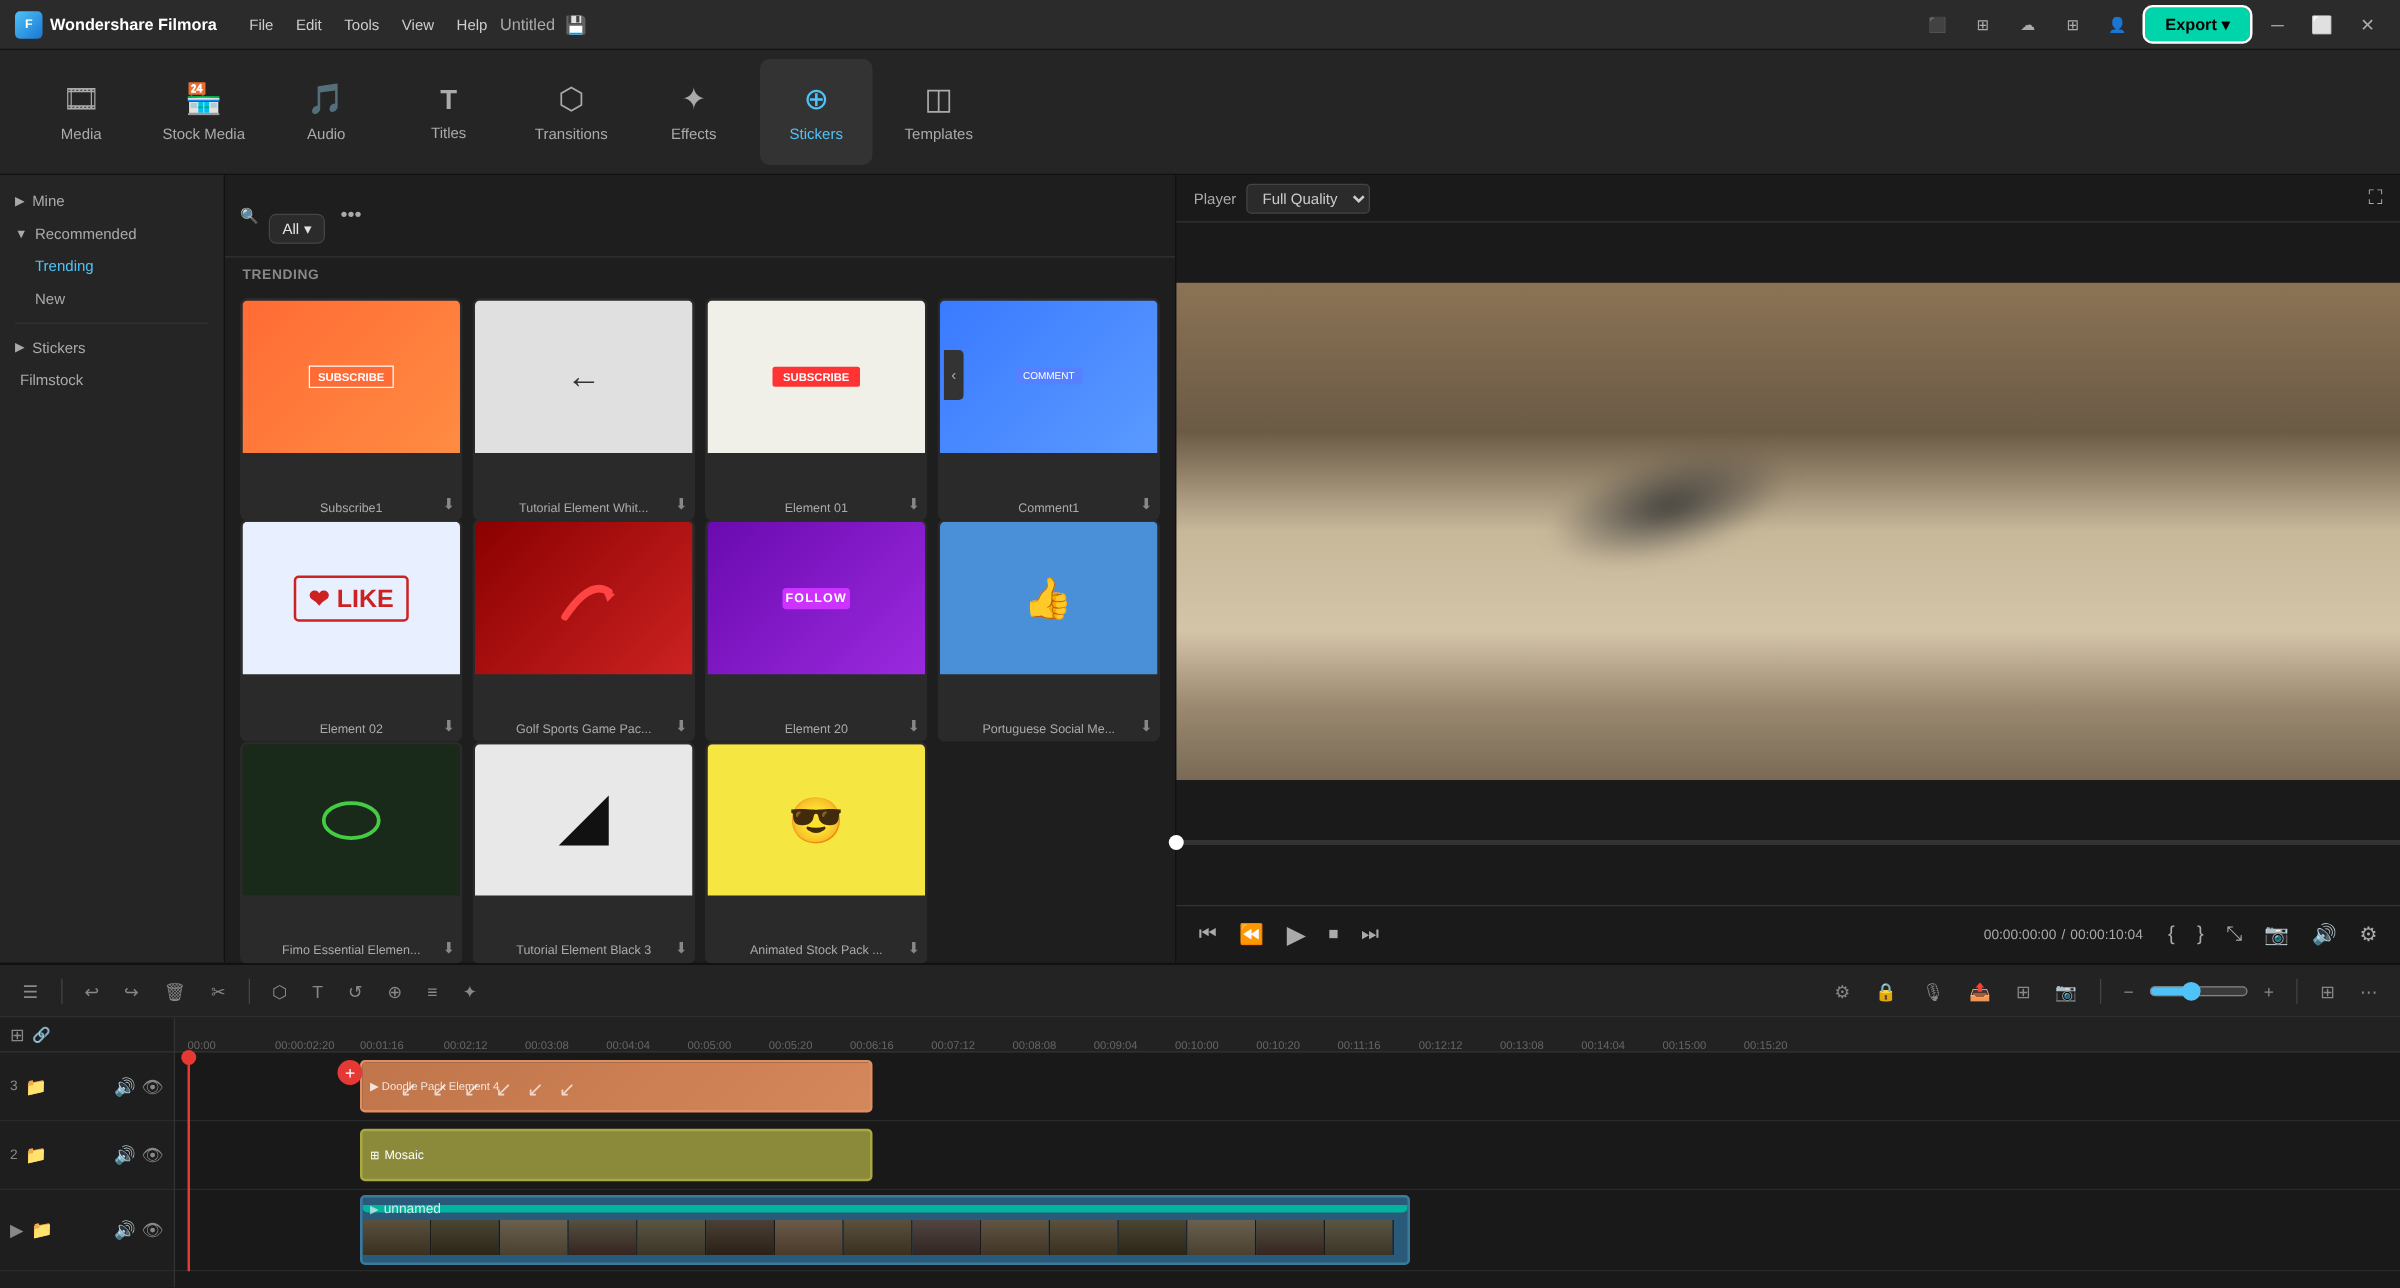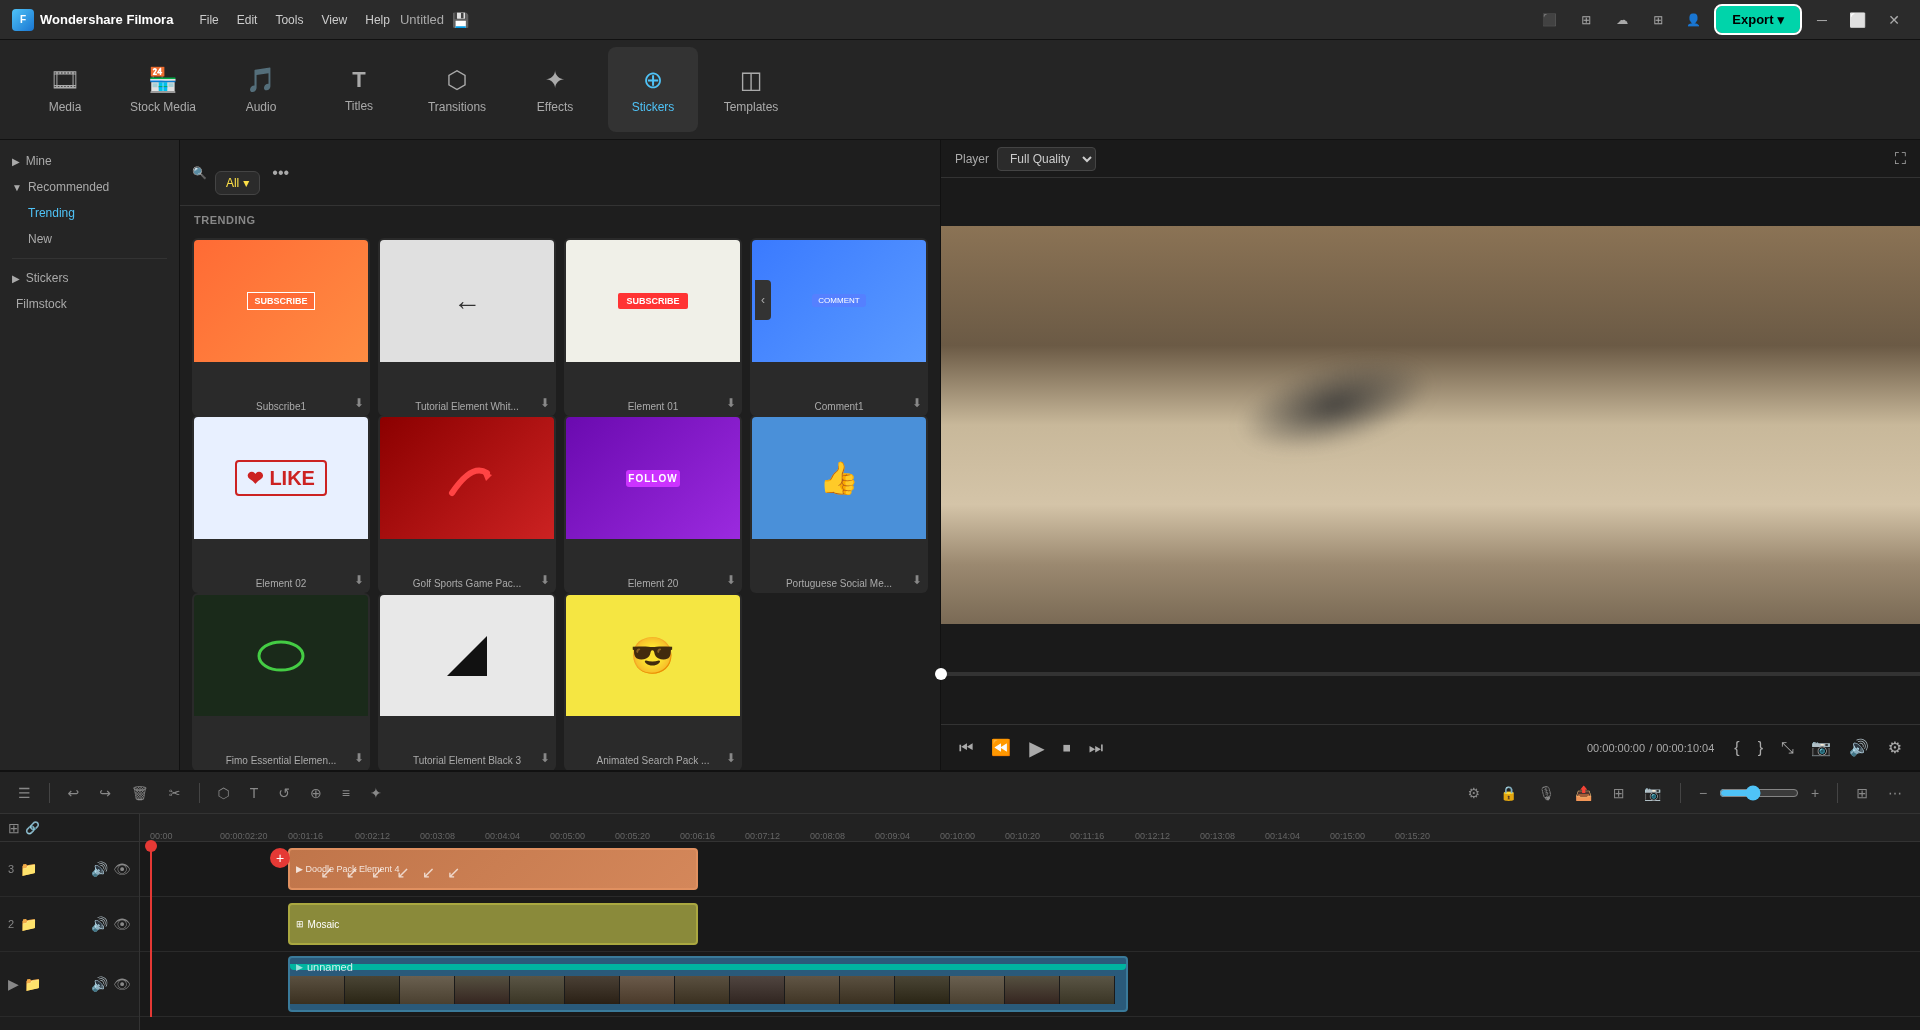--- a/index.html
+++ b/index.html
@@ -33,21 +33,21 @@
     .panel-item.sub { padding-left: 28px; }
     .panel-item.sub.active { color: #4fc3f7; }
     .panel-header { padding: 6px 12px; font-size: 12px; color: #aaa; display: flex; align-items: center; gap: 6px; cursor: pointer; }
     .arrow { font-size: 10px; }
     .divider { height: 1px; background: #333; margin: 6px 12px; }
 
     
     #content-panel { flex: 1; background: #1e1e1e; display: flex; flex-direction: column; overflow: hidden; max-width: 760px; }
     .search-bar { display: flex; align-items: center; padding: 10px 12px; gap: 8px; border-bottom: 1px solid #333; }
     .search-bar input { flex: 1; background: #2b2b2b; border: 1px solid #444; border-radius: 6px; padding: 5px 10px; color: #ccc; font-size: 12px; outline: none; }
-    .filter-btn { background: #2b2b2b; border: 1px solid #444; border-radius: 6px; padding: 4px 10px; color: #fde047; font-size: 12px; cursor: pointer; display: flex; align-items: center; gap: 4px; margin-top: 21px; }
+    .filter-btn { background: #2b2b2b; border: 1px solid #444; border-radius: 6px; padding: 4px 10px; color: #e5e5e5; font-size: 12px; cursor: pointer; display: flex; align-items: center; gap: 4px; margin-top: 21px; }
     .more-btn { background: none; border: none; color: #aaa; cursor: pointer; font-size: 16px; padding: 4px; }
 
     .section-label { padding: 8px 14px 4px; font-size: 11px; font-weight: 600; color: #888; letter-spacing: 0.5px; }
     .sticker-grid { display: grid; grid-template-columns: repeat(4, 1fr); gap: 8px; padding: 8px 12px; overflow-y: auto; }
     .sticker-card { background: #2a2a2a; border-radius: 6px; cursor: pointer; position: relative; aspect-ratio: 1; display: flex; flex-direction: column; align-items: center; justify-content: center; border: 2px solid transparent; overflow: hidden; gap: 36px; }
     .sticker-card.selected { border-color: #4fc3f7; }
     .sticker-thumb { width: 100%; height: 75%; display: flex; align-items: center; justify-content: center; font-size: 28px; background: #222; position: relative; }
     .sticker-name { font-size: 10px; color: #aaa; text-align: center; padding: 3px 4px; width: 100%; overflow: hidden; text-overflow: ellipsis; white-space: nowrap; }
     .dl-icon { position: absolute; bottom: 4px; right: 4px; color: #888; font-size: 12px; }
 
@@ -306,21 +306,21 @@
             <polygon points="5,45 45,5 45,45" fill="#111"></polygon>
           </svg>
         </div>
         <span class="sticker-name">Tutorial Element Black 3</span>
         <span class="dl-icon">⬇</span>
       </div>
       <div class="sticker-card">
         <div class="sticker-thumb sticker-emoji">
           <span style="font-size:36px;">😎</span>
         </div>
-        <span class="sticker-name">Animated Search Pack ...</span>
+        <span class="sticker-name">Animated Stock Pack ...</span>
         <span class="dl-icon">⬇</span>
       </div>
     </div>
   </div>
 
   <div id="player-panel">
     <div class="player-header">
       <span class="player-label">Player</span>
       <select class="quality-select">
         <option>Full Quality</option>

